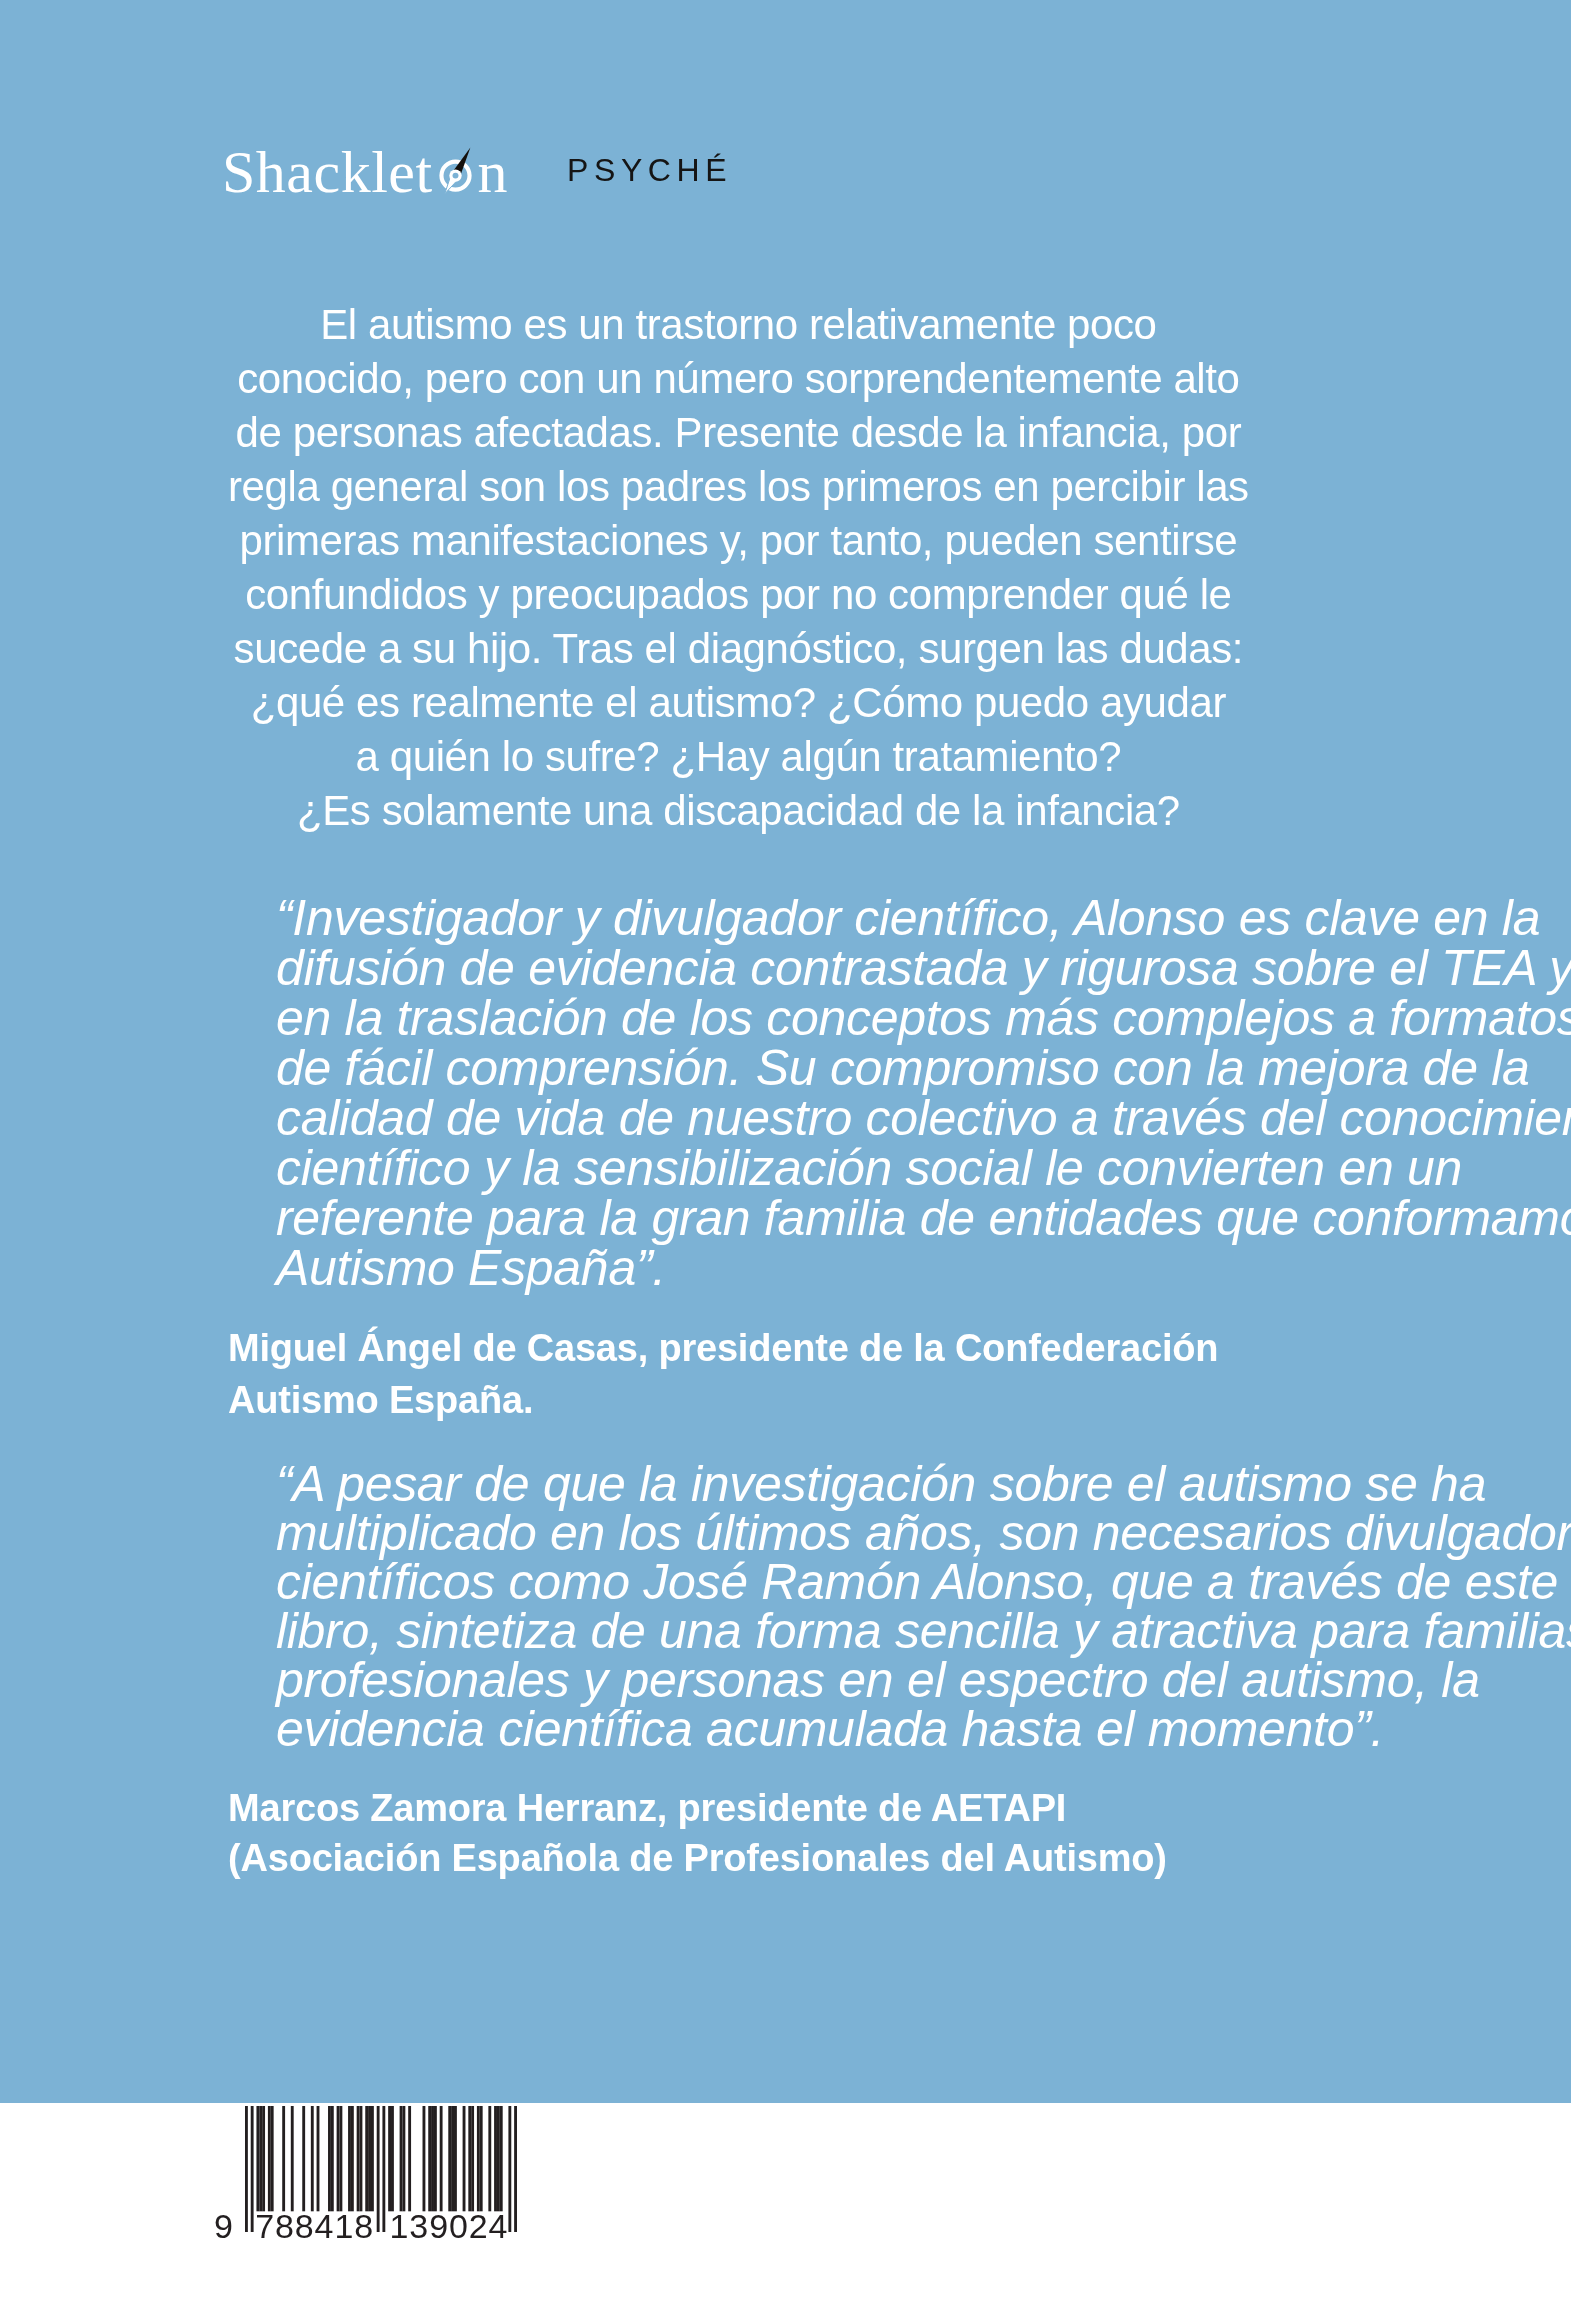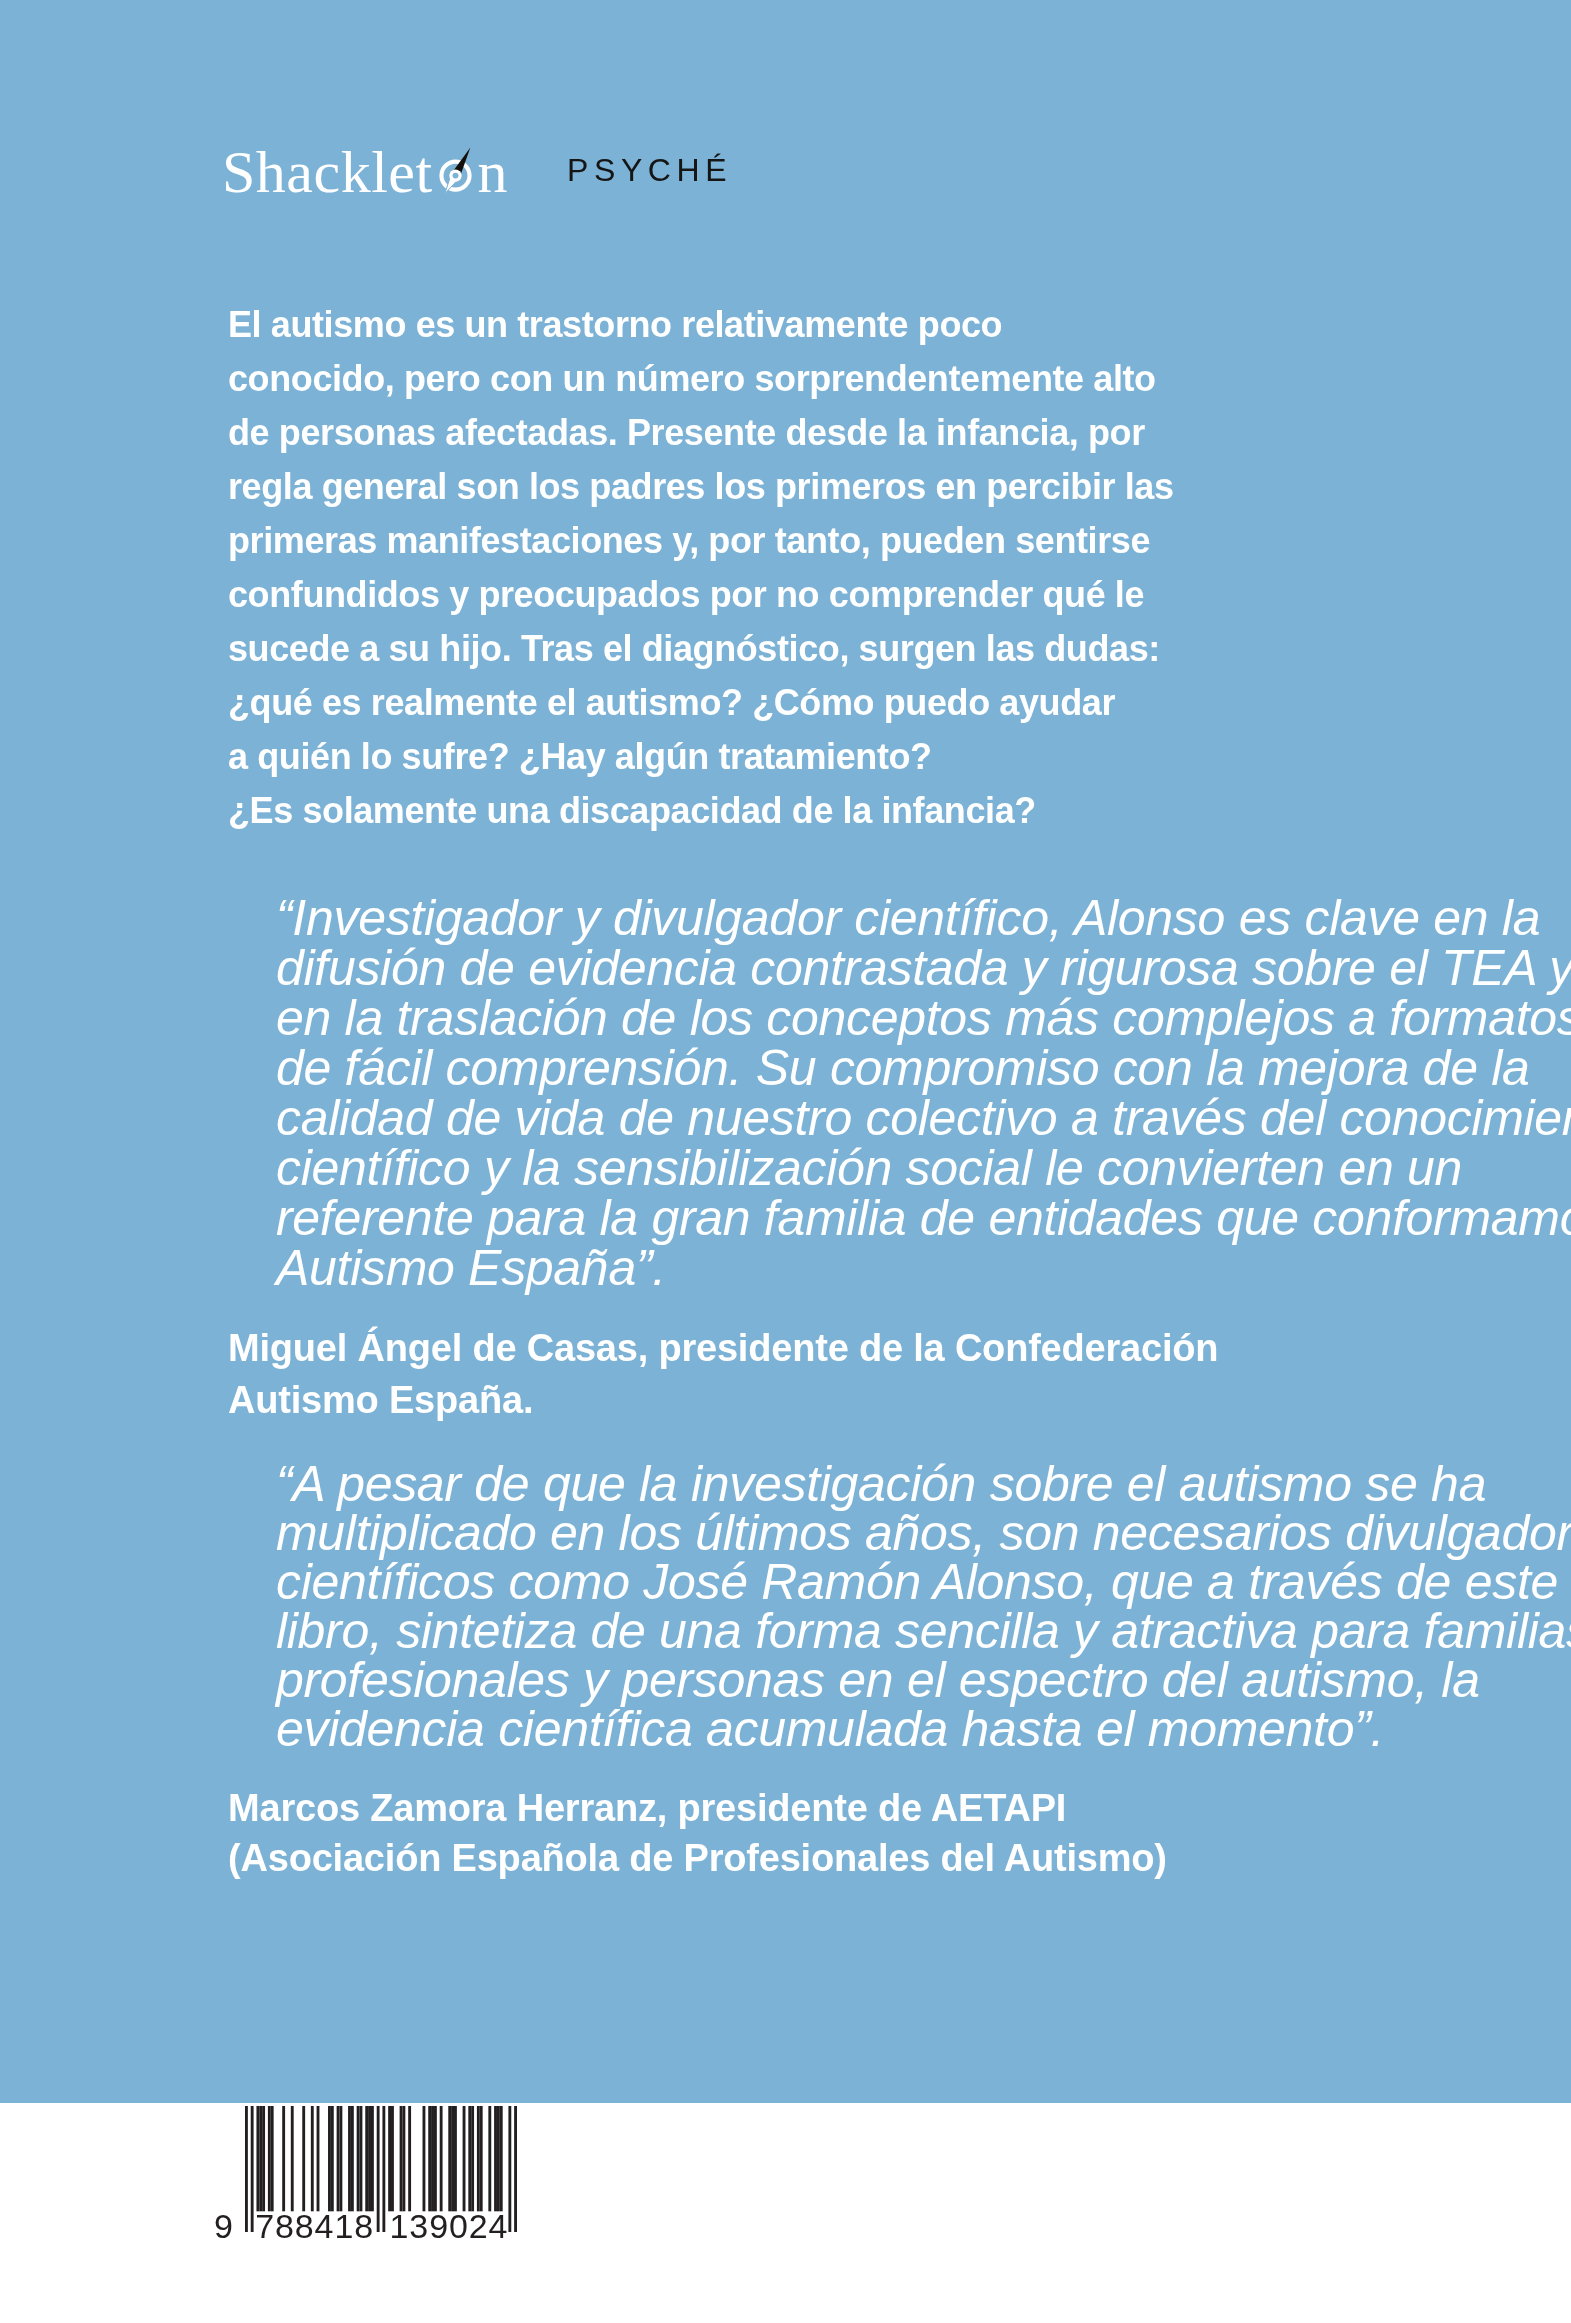--- a/index.html
+++ b/index.html
@@ -17,21 +17,21 @@
   }
   .brand .compass { display:inline-block; vertical-align:-6.6px; margin:0 0.9px; }
   .imprint {
     position:absolute; left:301px; top:15px;
     font-size:32px; line-height:32px; font-weight:500;
     letter-spacing:5.6px; color:#151515;margin-left:44px;
   }
   
   .txt { position:absolute; left:228px; color:#ffffff; white-space:pre-line; width:max-content; }
   .blurb {
-    top:298px; font-size:36px; line-height:54px; font-weight:bold; letter-spacing:-0.4px;
+    top:298px; font-size:42px; line-height:54px; font-weight:normal; letter-spacing:-0.4px;text-align:center;
   }
   .quote {
     font-style:italic; font-weight:400; font-size:50px; letter-spacing:-0.3px;margin-left:48px;
   }
   .quote-1 { top:893px;  line-height:50px; }
   .quote-2 { top:1460px; line-height:49px; }
   .attribution { font-weight:700; font-size:38px; letter-spacing:-0.2px; }
   .attribution-1 { top:1322px; line-height:52px; }
   .attribution-2 { top:1783px; line-height:50px; }
   

